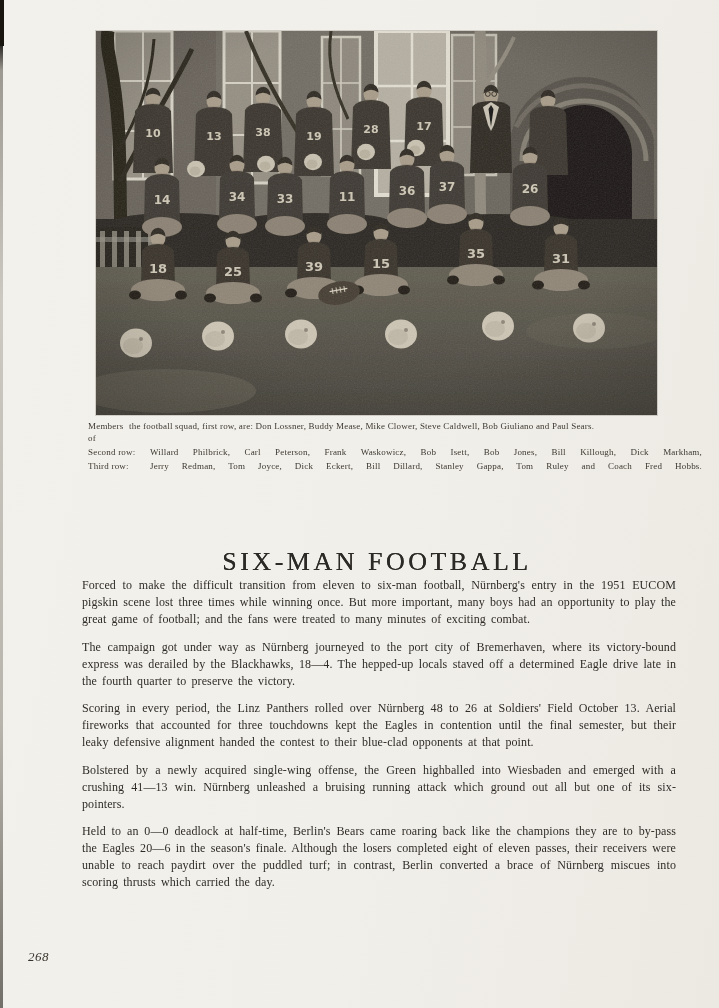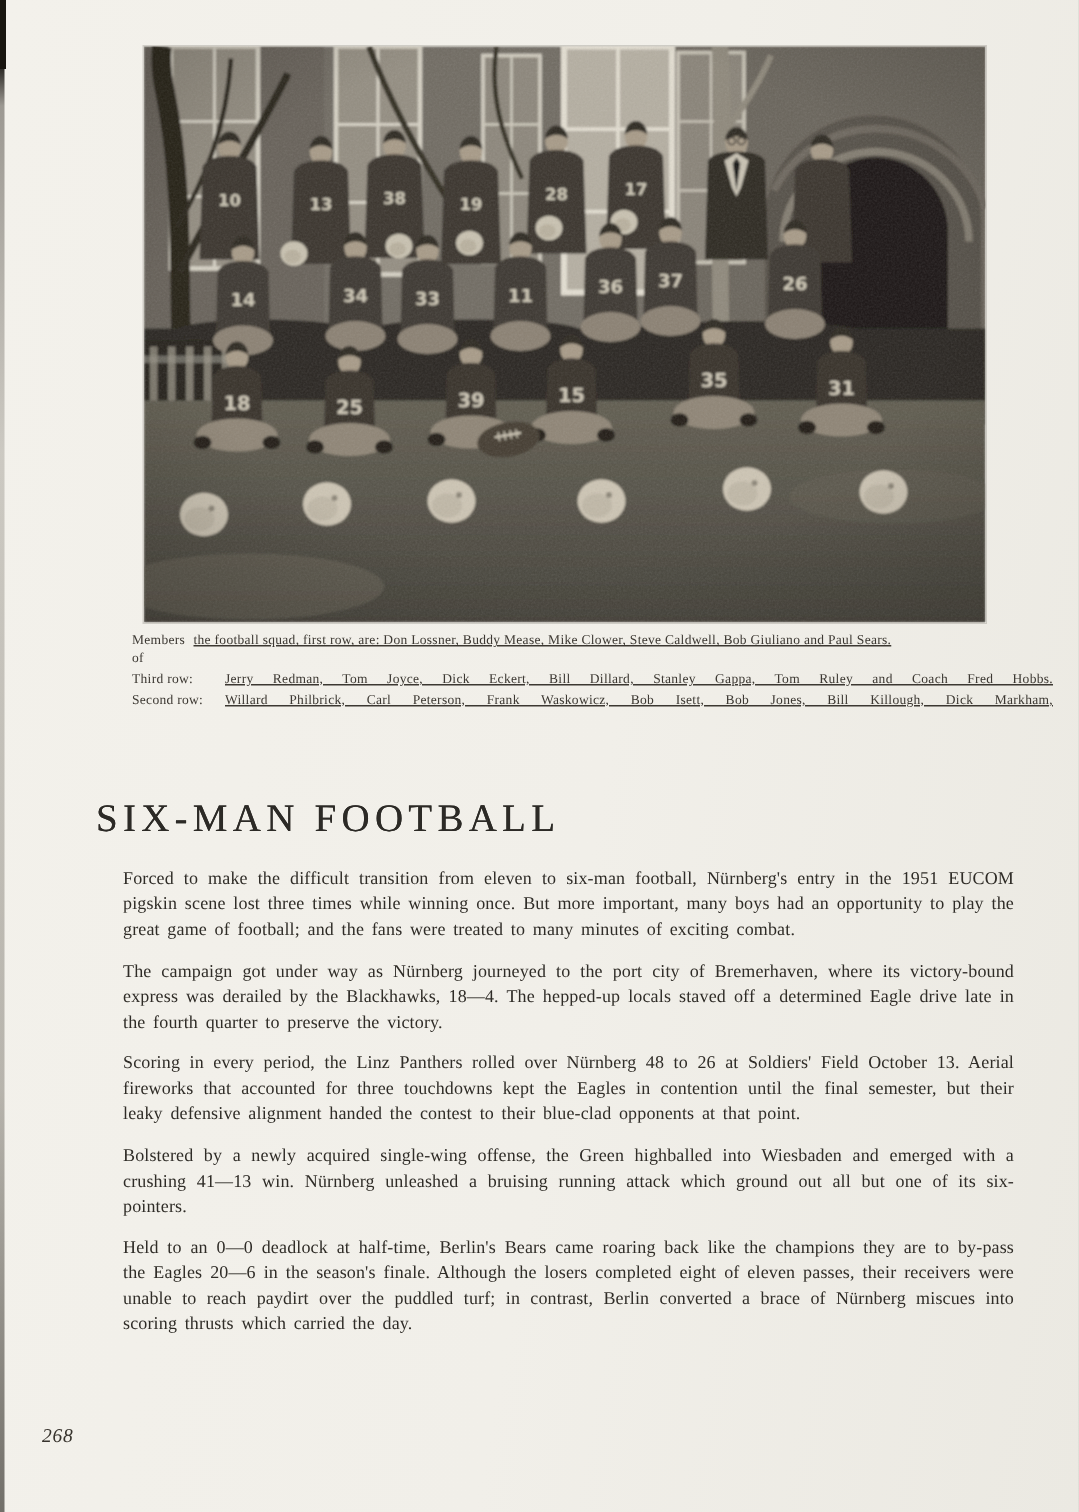--- a/index.html
+++ b/index.html
@@ -30,26 +30,26 @@
   .num-m { font-size:12px; }
   .num-f { font-size:13px; }
 
   .caption {
     position:absolute; left:88px; top:421px; width:614px;
     font-size:9px; line-height:11.5px; color:#3c3832; letter-spacing:.2px;
   }
   .cap-row { display:flex; margin-bottom:2.5px; }
   .cap-label-sm { flex:0 0 41px; }
   .cap-label { flex:0 0 62px; }
-  .cap-text { flex:1; text-align:justify;text-decoration:underline; }
+  .cap-text { flex:1; text-align:justify; }
   .cap-text.just-all { text-align-last: justify; }
 
   .title {
-    position:absolute; left:64px; width:594px; top:531px; margin:0;
-    text-align:left; font-size:26px; font-weight:400; letter-spacing:3.5px;
+    position:absolute; left:64px; width:594px; top:531px; margin:16px;
+    text-align:center; font-size:26px; font-weight:400; letter-spacing:3.5px;
     color:#2c2a26; text-shadow:0 0 .4px #2c2a26;
   }
 
   .article {
     position:absolute; left:82px; top:577px; width:594px;
     font-size:12px; line-height:17px; color:#2f2c27;
     text-align:justify; word-spacing:2px; letter-spacing:.1px;
   }
   .article p { margin:0 0 10.5px 0; }
 
@@ -322,26 +322,26 @@
       <rect x="0" y="0" width="561" height="384" fill="url(#vign)"></rect>
     </svg>
   </figure>
 
   <div class="caption">
     <div class="cap-row">
       <span class="cap-label-sm">Members of</span>
       <span class="cap-text">the football squad, first row, are: Don Lossner, Buddy Mease, Mike Clower, Steve Caldwell, Bob Giuliano and Paul Sears.</span>
     </div>
     <div class="cap-row">
+      <span class="cap-label">Second row:</span>
+      <span class="cap-text just-all">Willard Philbrick, Carl Peterson, Frank Waskowicz, Bob Isett, Bob Jones, Bill Killough, Dick Markham,</span>
+    </div>
+    <div class="cap-row">
       <span class="cap-label">Third row:</span>
       <span class="cap-text just-all">Jerry Redman, Tom Joyce, Dick Eckert, Bill Dillard, Stanley Gappa, Tom Ruley and Coach Fred Hobbs.</span>
-    </div>
-    <div class="cap-row">
-      <span class="cap-label">Second row:</span>
-      <span class="cap-text just-all">Willard Philbrick, Carl Peterson, Frank Waskowicz, Bob Isett, Bob Jones, Bill Killough, Dick Markham,</span>
     </div>
   </div>
 
   <h1 class="title">SIX-MAN FOOTBALL</h1>
 
   <div class="article">
     <p>Forced to make the difficult transition from eleven to six-man football, Nürnberg's entry in the 1951 EUCOM pigskin scene lost three times while winning once. But more important, many boys had an opportunity to play the great game of football; and the fans were treated to many minutes of exciting combat.</p>
     <p>The campaign got under way as Nürnberg journeyed to the port city of Bremerhaven, where its victory-bound express was derailed by the Blackhawks, 18—4. The hepped-up locals staved off a determined Eagle drive late in the fourth quarter to preserve the victory.</p>
     <p>Scoring in every period, the Linz Panthers rolled over Nürnberg 48 to 26 at Soldiers' Field October 13. Aerial fireworks that accounted for three touchdowns kept the Eagles in contention until the final semester, but their leaky defensive alignment handed the contest to their blue-clad opponents at that point.</p>
     <p>Bolstered by a newly acquired single-wing offense, the Green highballed into Wiesbaden and emerged with a crushing 41—13 win. Nürnberg unleashed a bruising running attack which ground out all but one of its six-pointers.</p>

